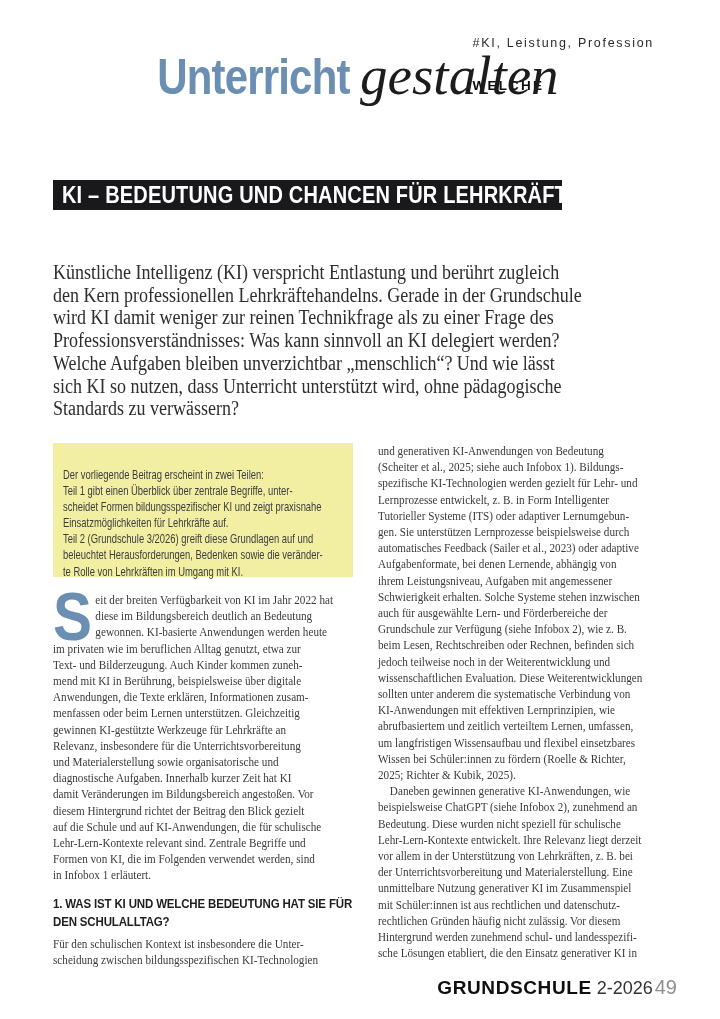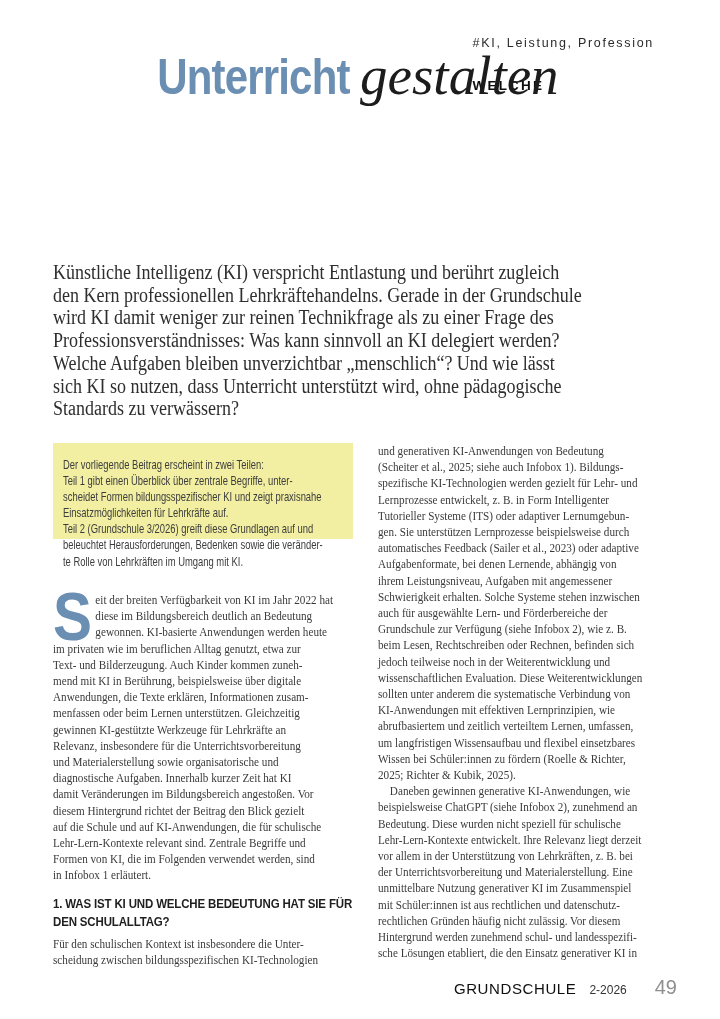--- a/index.html
+++ b/index.html
@@ -52,22 +52,22 @@
 
   
   .lead{
     position:absolute;left:53px;top:261px;width:700px;
     transform:scaleX(0.90);transform-origin:0 0;
     font-size:20px;line-height:22.7px;color:#2e2e2e;
   }
 
   
   .infobox{
-    position:absolute;left:53px;top:443px;width:300px;height:96px;
-    background:var(--yellow);box-sizing:border-box;padding:14px 0 0 10px;
+    position:absolute;left:53px;top:443px;width:300px;height:134px;
+    background:var(--yellow);box-sizing:border-box;padding:24px 0 0 10px;
   }
   .infobox-lines{
     transform:scaleX(0.76);transform-origin:0 0;width:380px;
     font-family:"Liberation Sans",sans-serif;font-size:12.4px;line-height:16.1px;color:#3c3c3c;
   }
 
   
   .col{
     position:absolute;width:356px;
     transform:scaleX(0.847);transform-origin:0 0;
@@ -88,39 +88,40 @@
     font-size:13.6px;line-height:18.5px;letter-spacing:-0.2px;color:#1f1f1f;
     margin-top:11px;margin-bottom:4px;
   }
 
   
   .footer{
     position:absolute;top:976px;right:43px;
     display:flex;align-items:baseline;
     font-family:"Liberation Sans",sans-serif;
   }
-  .f-mag{font-weight:normal;font-size:15px;letter-spacing:0.6px;color:#0f0f0f;}
-  .f-issue{font-size:12px;color:#333;margin-left:13px;}
-  .f-page{font-size:20px;color:#8f8f8f;margin-left:28px;}
+  .f-mag{font-weight:bold;font-size:19px;letter-spacing:0.6px;color:#0f0f0f;}
+  .f-issue{font-size:18px;color:#333;margin-left:5px;}
+  .f-page{font-size:20px;color:#8f8f8f;margin-left:2px;}
 </style>
 </head>
 <body>
 
 <div class="page" style="--blue: #6b8fb3; --yellow: #f2efa3; --barblack: #19191b;">
 
   <div class="kicker-row">
     <span class="kicker">#KI, Leistung, Profession</span>
     <span class="magazin">WELCHE</span>
   </div>
 
   <div class="title-block">
     <div class="title-line"><span class="t-sans tw-unt">Unterricht</span><span class="t-serif">&nbsp;<span>gestalten</span></span></div>
   </div>
 
   <div class="bars">
+    <div class="bar bar1"><span class="bar-inner">KI – BEDEUTUNG UND CHANCEN FÜR LEHRKRÄFTE</span></div>
   </div>
 
   <div class="lead">
       <div class="tline">Künstliche Intelligenz (KI) verspricht Entlastung und berührt zugleich</div>
       <div class="tline">den Kern professionellen Lehrkräftehandelns. Gerade in der Grundschule</div>
       <div class="tline">wird KI damit weniger zur reinen Technikfrage als zu einer Frage des</div>
       <div class="tline">Professionsverständnisses: Was kann sinnvoll an KI delegiert werden?</div>
       <div class="tline">Welche Aufgaben bleiben unverzichtbar „menschlich“? Und wie lässt</div>
       <div class="tline">sich KI so nutzen, dass Unterricht unterstützt wird, ohne pädagogische</div>
       <div class="tline">Standards zu verwässern?</div>

